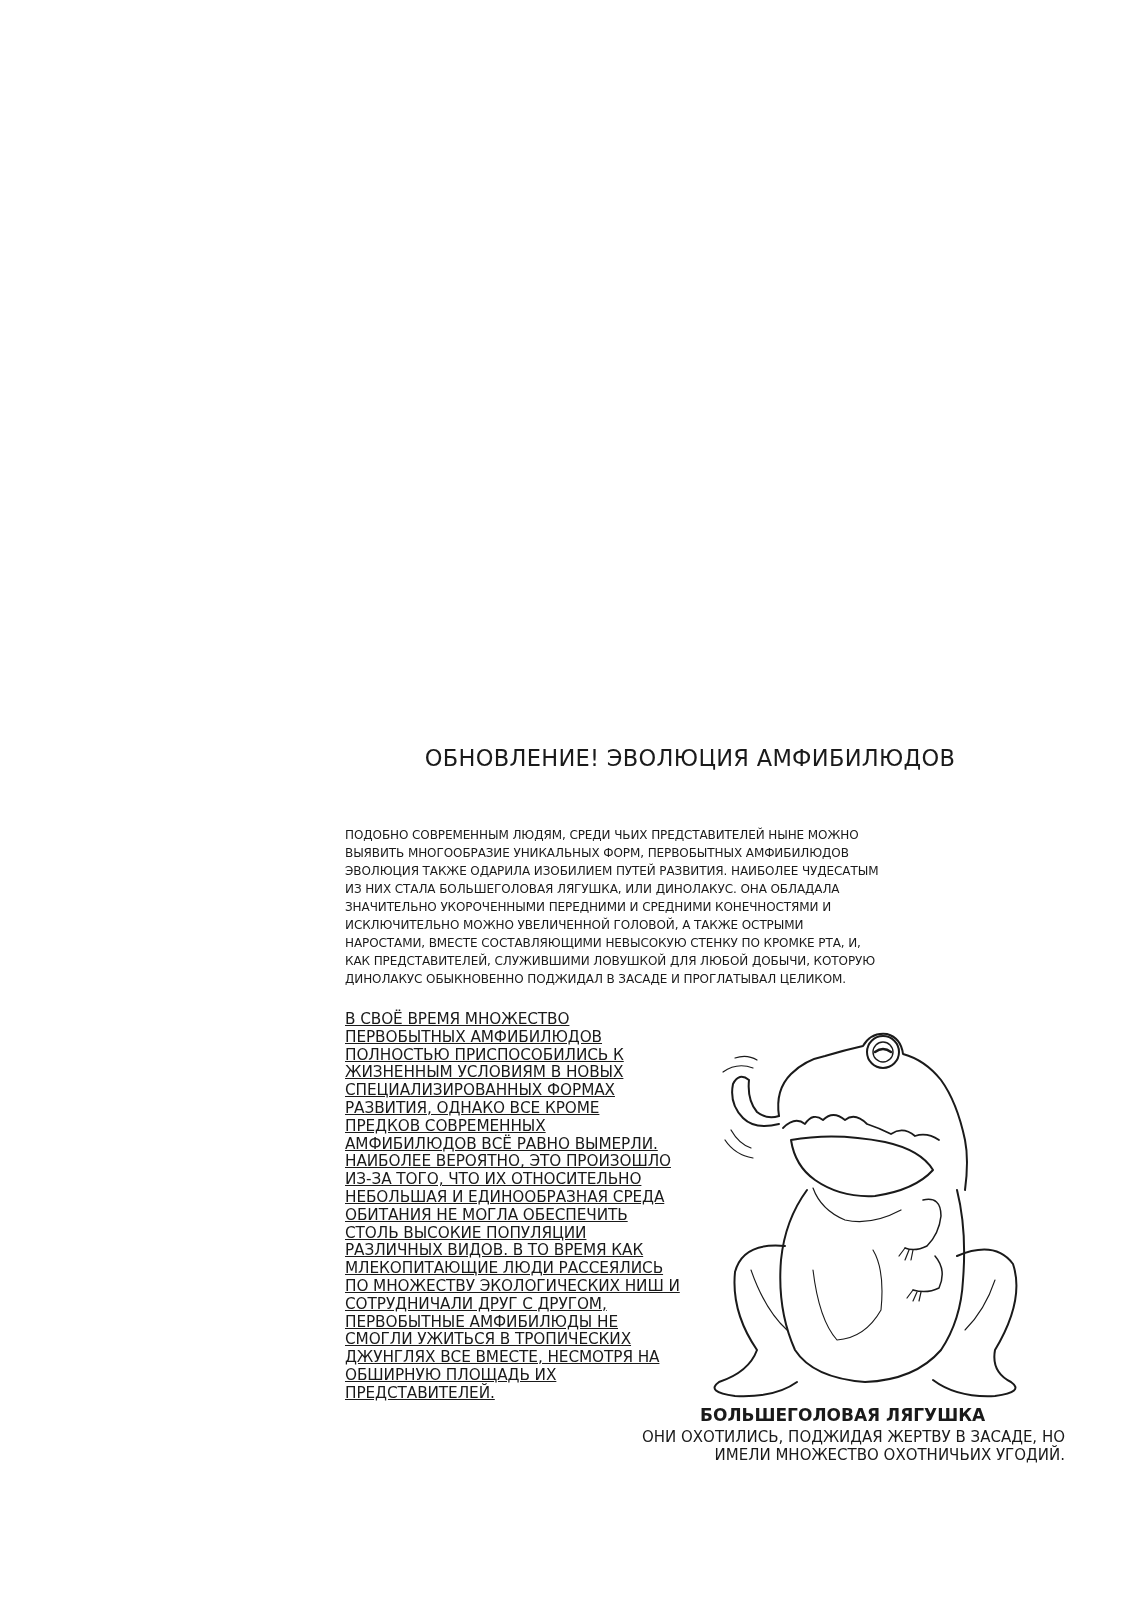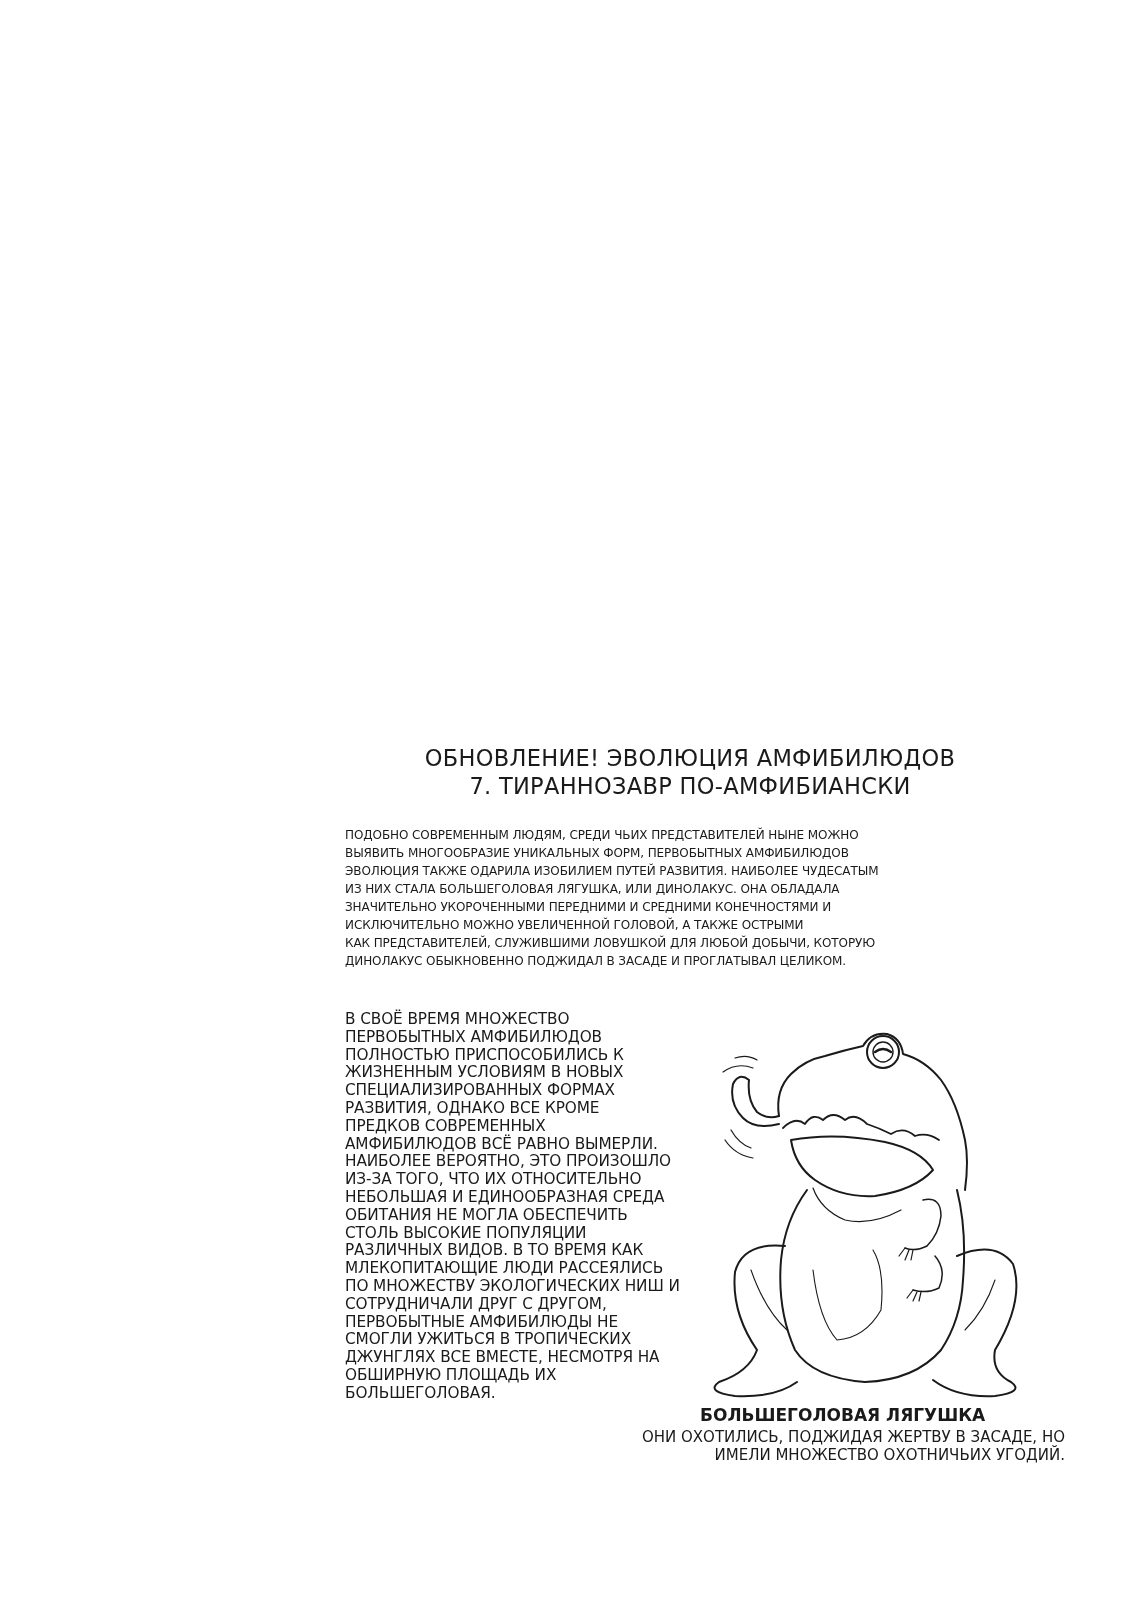--- a/index.html
+++ b/index.html
@@ -5,43 +5,43 @@
   html, body { margin:0; padding:0; background:#ffffff; }
   body { width:1139px; height:1600px; position:relative; overflow:hidden;
          font-family:"DejaVu Sans", sans-serif; color:#1a1a1a; }
   .title { position:absolute; left:380px; top:744px; width:620px; text-align:center;
            font-weight:normal; font-size:22.5px; line-height:28px; letter-spacing:0.3px; }
   .intro { position:absolute; left:345px; top:826px; width:700px;
            font-size:12px; line-height:18px; letter-spacing:-0.1px; }
   .intro div { white-space:nowrap; }
   .body2 { position:absolute; left:345px; top:1011px; width:360px;
            font-size:15.3px; line-height:17.8px; letter-spacing:-0.1px; }
-  .body2 div { white-space:nowrap; }
+  .body2 div { white-space:nowrap;text-decoration:underline; }
   .illus { position:absolute; left:695px; top:1020px; width:330px; height:380px; }
   .caption-title { position:absolute; left:700px; top:1404px; width:290px; text-align:left;
                    font-weight:bold; font-size:17px; line-height:22px; }
   .caption { position:absolute; left:615px; top:1428px; width:450px; text-align:right;
              font-size:15px; line-height:18px; }
   .caption div { white-space:nowrap; }
 </style>
 </head>
 <body>
 
 <div class="title">
   <div>ОБНОВЛЕНИЕ! ЭВОЛЮЦИЯ АМФИБИЛЮДОВ</div>
-  <div>7. ТИРАННОЗАВР ПО-АМФИБИАНСКИ</div>
 </div>
 
 <div class="intro">
   <div>ПОДОБНО СОВРЕМЕННЫМ ЛЮДЯМ, СРЕДИ ЧЬИХ ПРЕДСТАВИТЕЛЕЙ НЫНЕ МОЖНО</div>
   <div>ВЫЯВИТЬ МНОГООБРАЗИЕ УНИКАЛЬНЫХ ФОРМ, ПЕРВОБЫТНЫХ АМФИБИЛЮДОВ</div>
   <div>ЭВОЛЮЦИЯ ТАКЖЕ ОДАРИЛА ИЗОБИЛИЕМ ПУТЕЙ РАЗВИТИЯ. НАИБОЛЕЕ ЧУДЕСАТЫМ</div>
   <div>ИЗ НИХ СТАЛА БОЛЬШЕГОЛОВАЯ ЛЯГУШКА, ИЛИ ДИНОЛАКУС. ОНА ОБЛАДАЛА</div>
   <div>ЗНАЧИТЕЛЬНО УКОРОЧЕННЫМИ ПЕРЕДНИМИ И СРЕДНИМИ КОНЕЧНОСТЯМИ И</div>
   <div>ИСКЛЮЧИТЕЛЬНО МОЖНО УВЕЛИЧЕННОЙ ГОЛОВОЙ, А ТАКЖЕ ОСТРЫМИ</div>
+  <div>НАРОСТАМИ, ВМЕСТЕ СОСТАВЛЯЮЩИМИ НЕВЫСОКУЮ СТЕНКУ ПО КРОМКЕ РТА, И,</div>
   <div>КАК ПРЕДСТАВИТЕЛЕЙ, СЛУЖИВШИМИ ЛОВУШКОЙ ДЛЯ ЛЮБОЙ ДОБЫЧИ, КОТОРУЮ</div>
   <div>ДИНОЛАКУС ОБЫКНОВЕННО ПОДЖИДАЛ В ЗАСАДЕ И ПРОГЛАТЫВАЛ ЦЕЛИКОМ.</div>
 </div>
 
 <div class="body2">
   <div>В СВОЁ ВРЕМЯ МНОЖЕСТВО</div>
   <div>ПЕРВОБЫТНЫХ АМФИБИЛЮДОВ</div>
   <div>ПОЛНОСТЬЮ ПРИСПОСОБИЛИСЬ К</div>
   <div>ЖИЗНЕННЫМ УСЛОВИЯМ В НОВЫХ</div>
   <div>СПЕЦИАЛИЗИРОВАННЫХ ФОРМАХ</div>
@@ -54,21 +54,21 @@
   <div>ОБИТАНИЯ НЕ МОГЛА ОБЕСПЕЧИТЬ</div>
   <div>СТОЛЬ ВЫСОКИЕ ПОПУЛЯЦИИ</div>
   <div>РАЗЛИЧНЫХ ВИДОВ. В ТО ВРЕМЯ КАК</div>
   <div>МЛЕКОПИТАЮЩИЕ ЛЮДИ РАССЕЯЛИСЬ</div>
   <div>ПО МНОЖЕСТВУ ЭКОЛОГИЧЕСКИХ НИШ И</div>
   <div>СОТРУДНИЧАЛИ ДРУГ С ДРУГОМ,</div>
   <div>ПЕРВОБЫТНЫЕ АМФИБИЛЮДЫ НЕ</div>
   <div>СМОГЛИ УЖИТЬСЯ В ТРОПИЧЕСКИХ</div>
   <div>ДЖУНГЛЯХ ВСЕ ВМЕСТЕ, НЕСМОТРЯ НА</div>
   <div>ОБШИРНУЮ ПЛОЩАДЬ ИХ</div>
-  <div>БОЛЬШЕГОЛОВАЯ.</div>
+  <div>ПРЕДСТАВИТЕЛЕЙ.</div>
 </div>
 
 <div class="illus">
   <svg width="330" height="380" viewBox="0 0 330 380" fill="none" stroke="#1a1a1a" stroke-width="2" stroke-linecap="round" stroke-linejoin="round">
 
     <path d="M28 52 Q42 42 58 48" stroke-width="1.2"></path>
     <path d="M40 38 Q52 34 62 40" stroke-width="1.2"></path>
     <path d="M30 120 Q40 135 58 138" stroke-width="1.2"></path>
     <path d="M36 110 Q44 124 56 128" stroke-width="1.2"></path>
 

